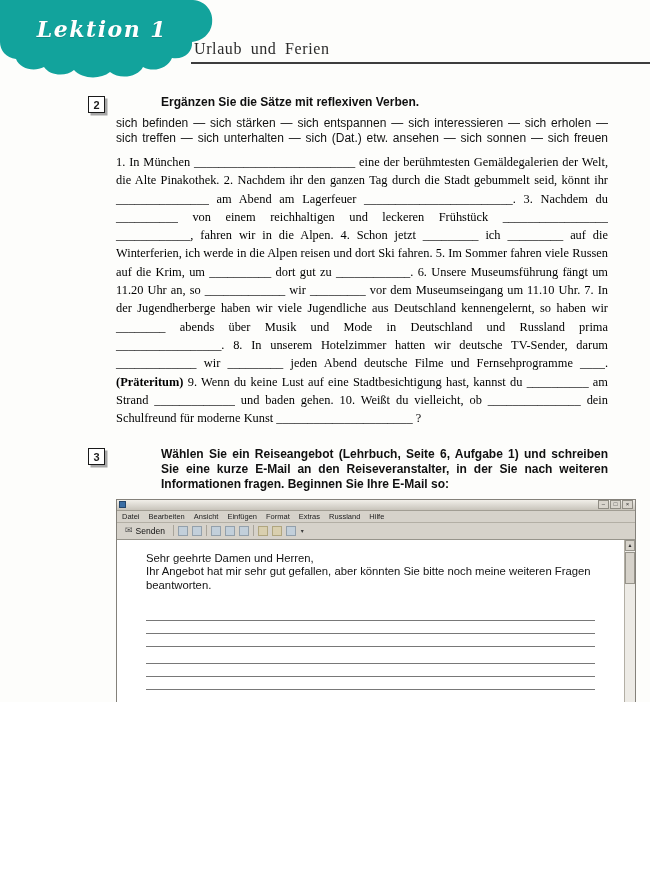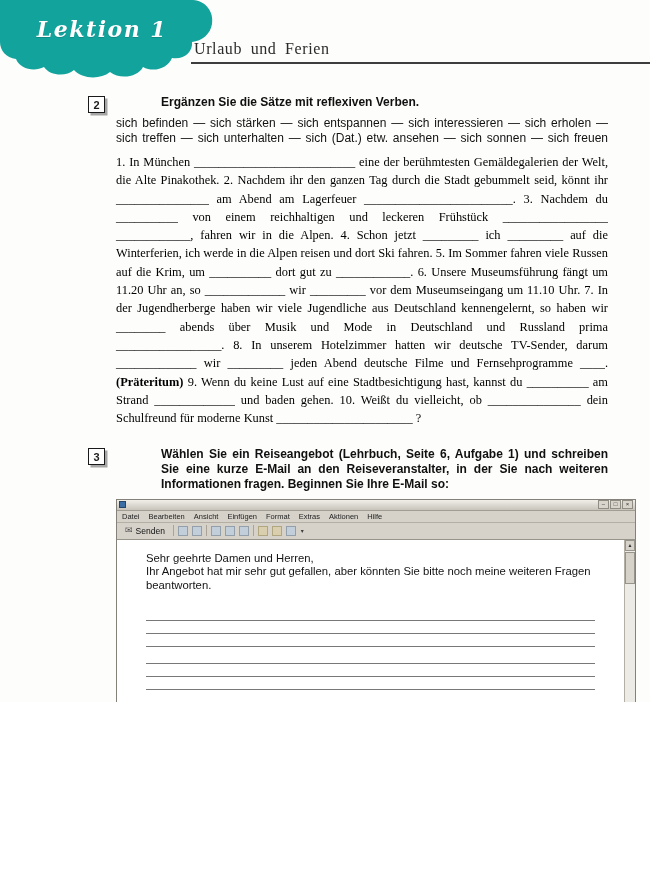--- a/index.html
+++ b/index.html
@@ -141,21 +141,21 @@
             <span class="win-btn">×</span>
           </span>
         </div>
         <div class="menu-bar">
           <span class="menu-item">Datei</span>
           <span class="menu-item">Bearbeiten</span>
           <span class="menu-item">Ansicht</span>
           <span class="menu-item">Einfügen</span>
           <span class="menu-item">Format</span>
           <span class="menu-item">Extras</span>
-          <span class="menu-item">Aktionen</span>
+          <span class="menu-item">Russland</span>
           <span class="menu-item">Hilfe</span>
         </div>
         <div class="toolbar">
           <span class="send-btn">
             <span class="send-glyph">✉</span>
             <span>Senden</span>
           </span>
           <span class="tb-sep"></span>
           <span class="tb-icon"></span>
           <span class="tb-icon"></span>

